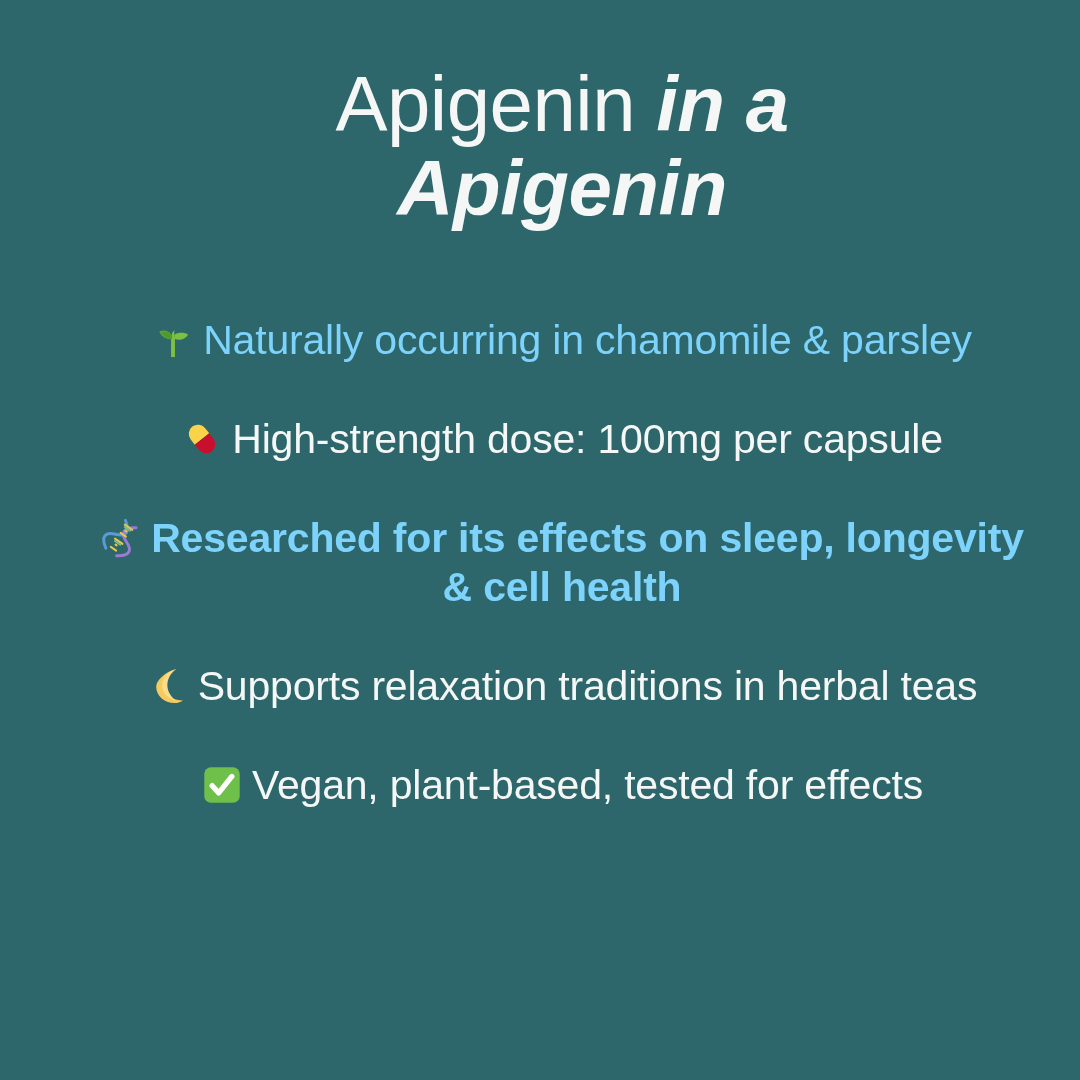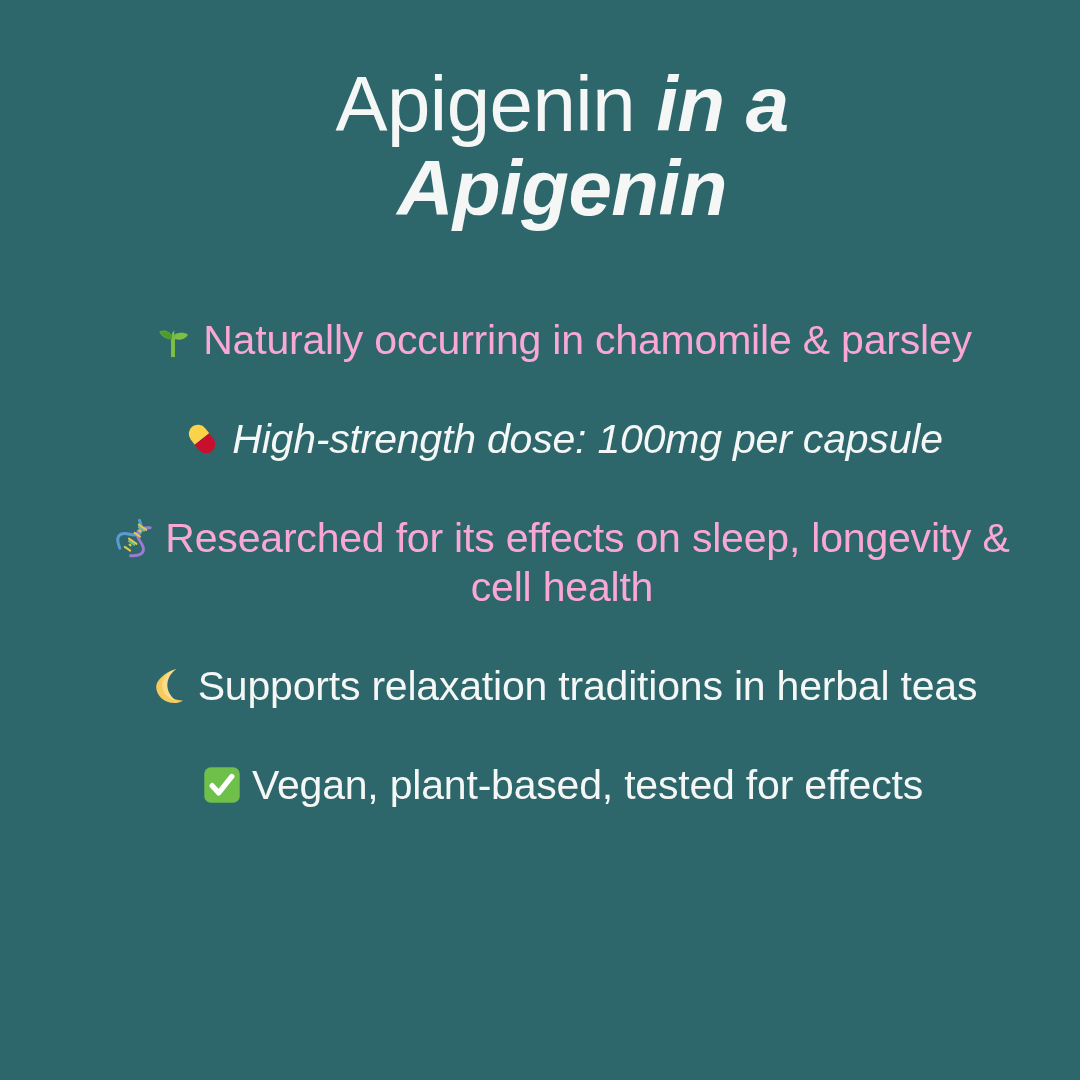--- a/index.html
+++ b/index.html
@@ -92,44 +92,44 @@
     <span class="title-line">
       <span class="t-light">Apigenin </span><span class="t-bolditalic">in a</span>
     </span>
     <span class="title-line">
       <span class="t-bolditalic">Apigenin</span>
     </span>
   </h1>
 
   <div class="bullets">
 
-    <div class="bullet" style="color: #f9a8d4;">
+    <div class="bullet" style="color: #7dd3fc;">
       <span class="bullet-icon">
         <svg viewBox="0 0 64 64" xmlns="http://www.w3.org/2000/svg">
           <path d="M30 58 L30 26 Q30 20 34 17 L34 58 Z" fill="#7BC043"></path>
           <path d="M29 58 L29 28 L35 28 L35 58 Z" fill="#7BC043"></path>
           <path d="M30 31 C22 31 14 27 11 19 C20 15 28 19 31 27 Z" fill="#5EA633"></path>
           <path d="M34 24 C40 20 50 20 55 24 C50 32 41 33 34 30 Z" fill="#7BC043"></path>
           <path d="M30 31 C23 30 17 26 14 20 C21 18 27 21 30 27 Z" fill="#4E9A2C"></path>
         </svg>
       </span><span class="bullet-text">Naturally occurring in chamomile &amp; parsley</span>
     </div>
 
-    <div class="bullet" style="color: rgb(244, 247, 245); font-style: italic;">
+    <div class="bullet" style="color: rgb(244, 247, 245);">
       <span class="bullet-icon">
         <svg viewBox="0 0 64 64" xmlns="http://www.w3.org/2000/svg">
           <g transform="rotate(-38 32 32)">
             <path d="M32 8 h0 a14 14 0 0 1 14 14 v10 h-28 v-10 a14 14 0 0 1 14 -14 z" fill="#FBD34A"></path>
             <path d="M18 32 h28 v10 a14 14 0 0 1 -14 14 a14 14 0 0 1 -14 -14 z" fill="#C8102E"></path>
           </g>
         </svg>
       </span><span class="bullet-text">High-strength dose: 100mg per capsule</span>
     </div>
 
-    <div class="bullet" style="color: #f9a8d4;">
+    <div class="bullet" style="color: #7dd3fc; font-weight: bold;">
       <span class="bullet-icon">
         <svg viewBox="0 0 64 64" xmlns="http://www.w3.org/2000/svg">
           <g transform="rotate(35 32 32)">
             <path d="M22 6 C38 16 38 26 22 32 C6 38 6 48 22 58" fill="none" stroke="#5B9BD5" stroke-width="4.5" stroke-linecap="round"></path>
             <path d="M42 6 C26 16 26 26 42 32 C58 38 58 48 42 58" fill="none" stroke="#9B7BD4" stroke-width="4.5" stroke-linecap="round"></path>
             <g stroke="#E6C84F" stroke-width="3" stroke-linecap="round">
               <line x1="25" y1="12" x2="39" y2="12"></line>
               <line x1="31" y1="19" x2="33" y2="19"></line>
               <line x1="27" y1="26" x2="37" y2="26"></line>
               <line x1="25" y1="38" x2="39" y2="38"></line>

